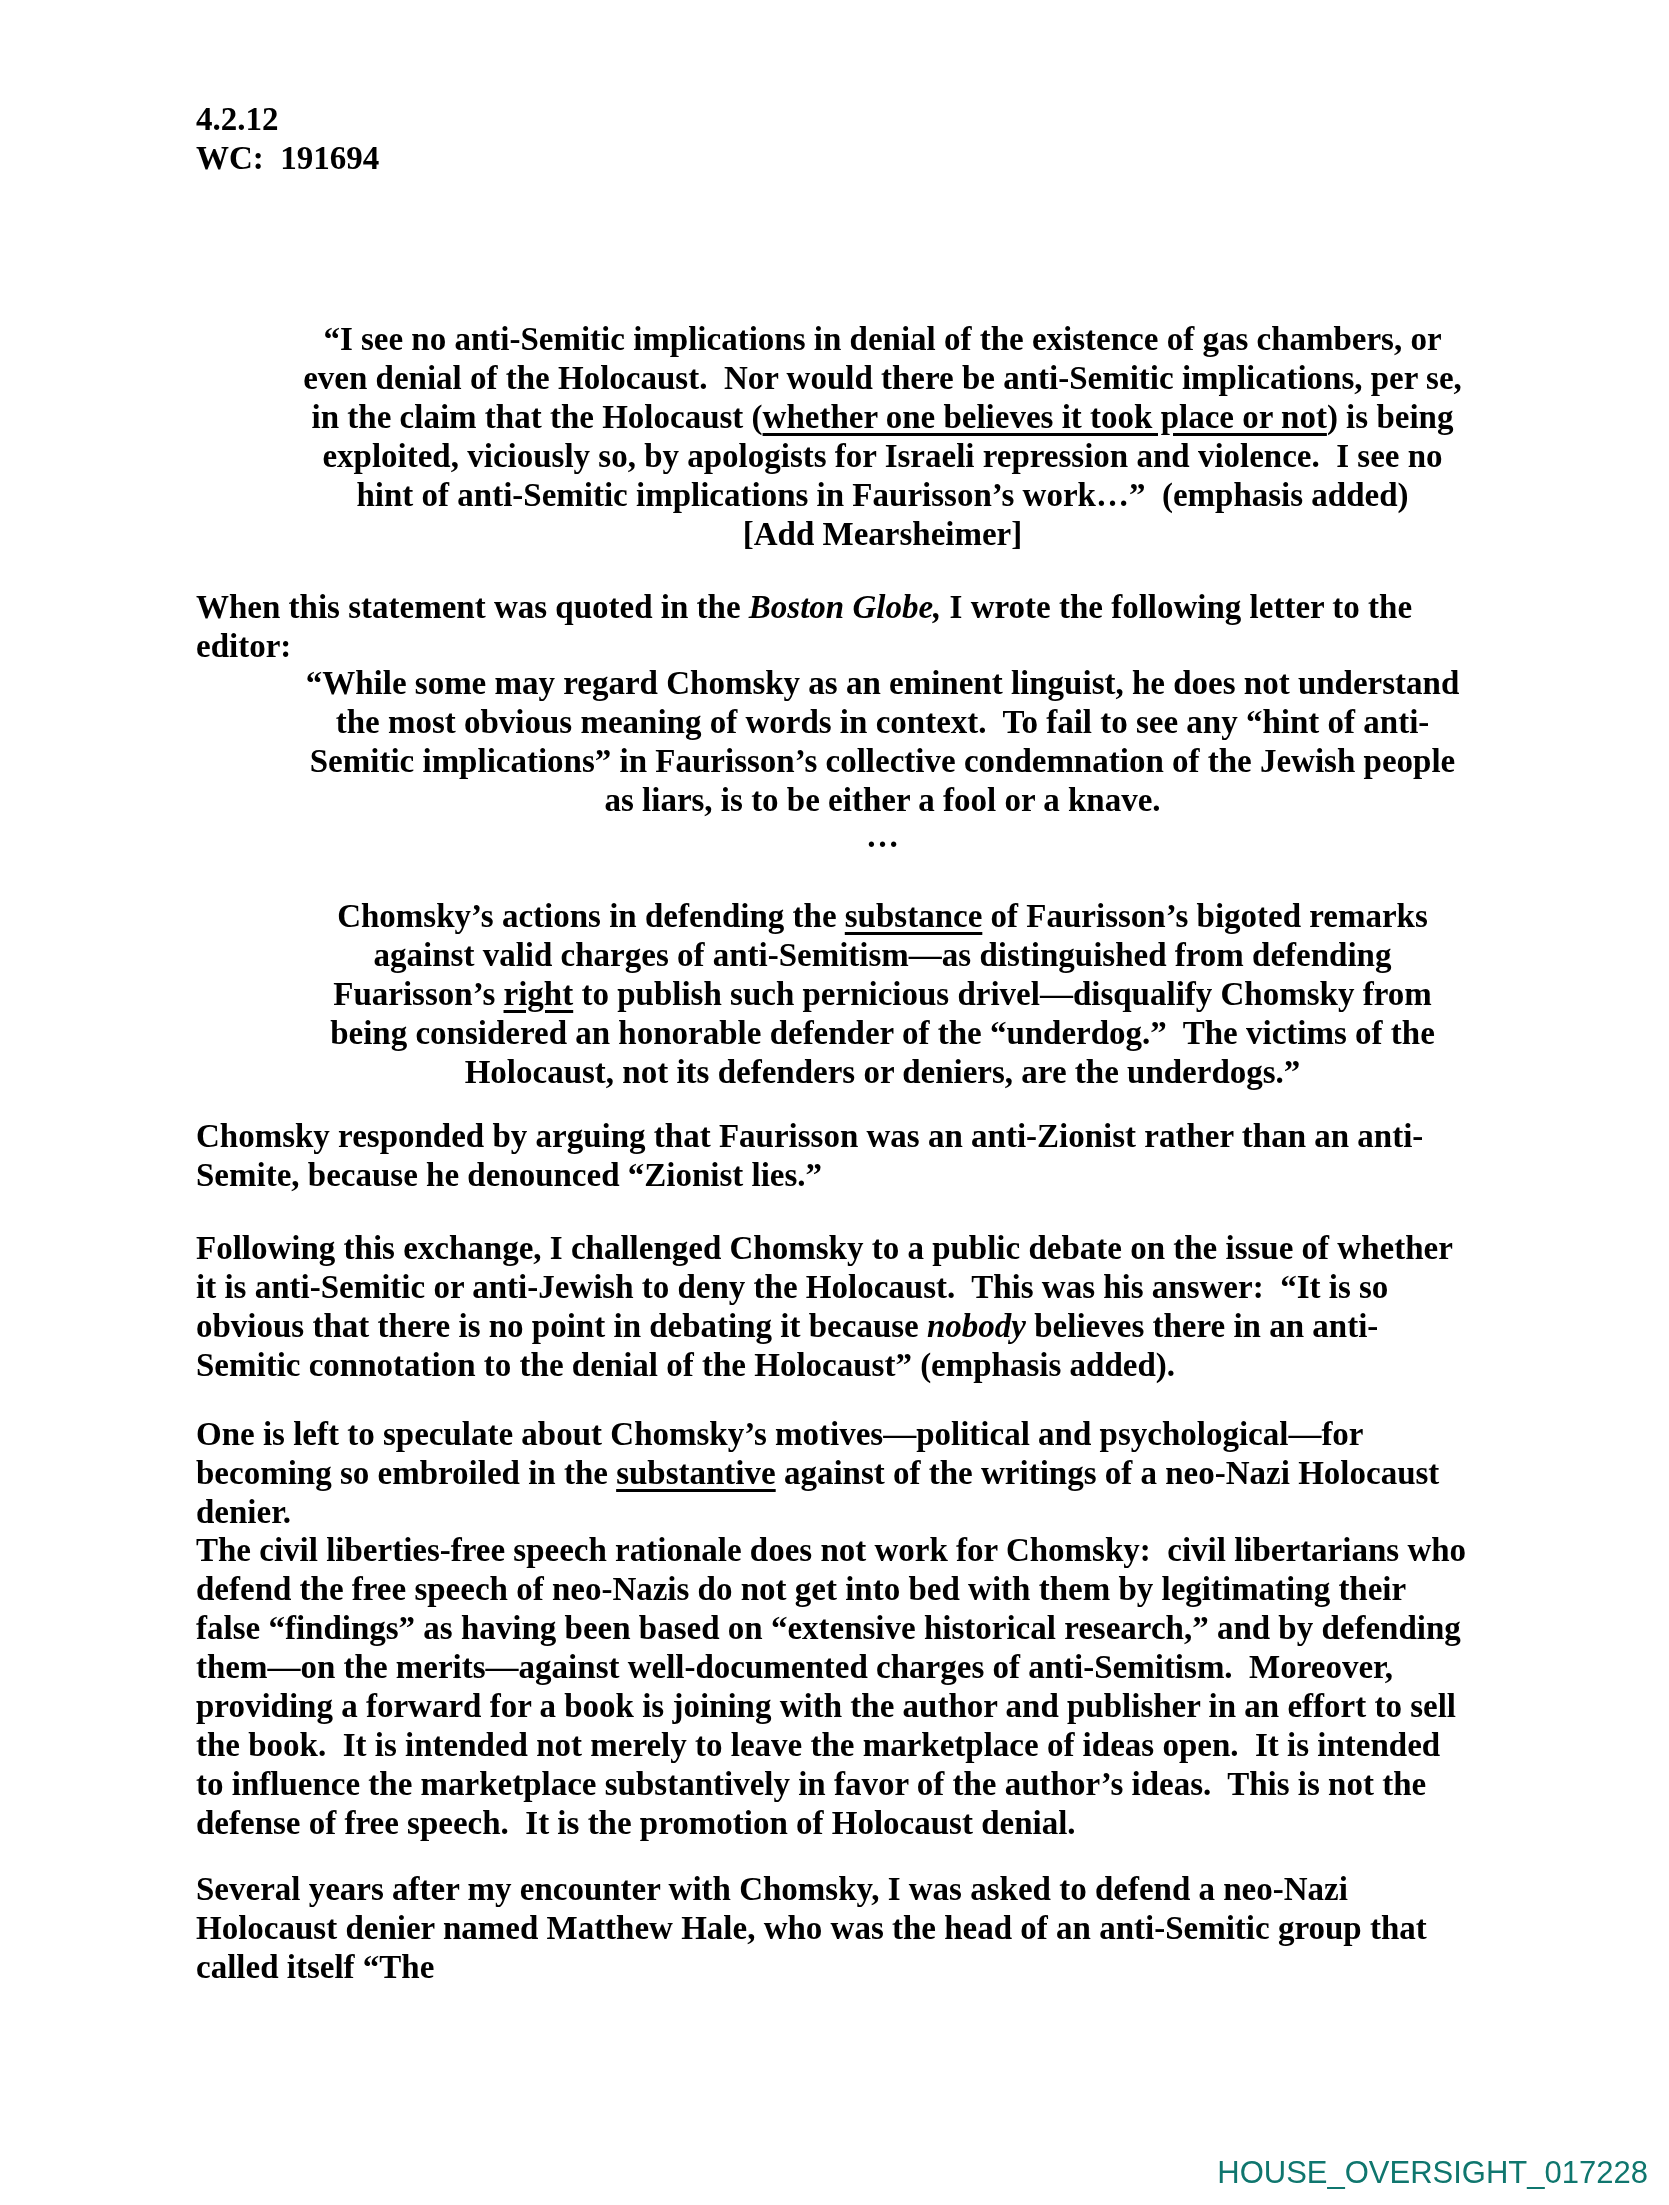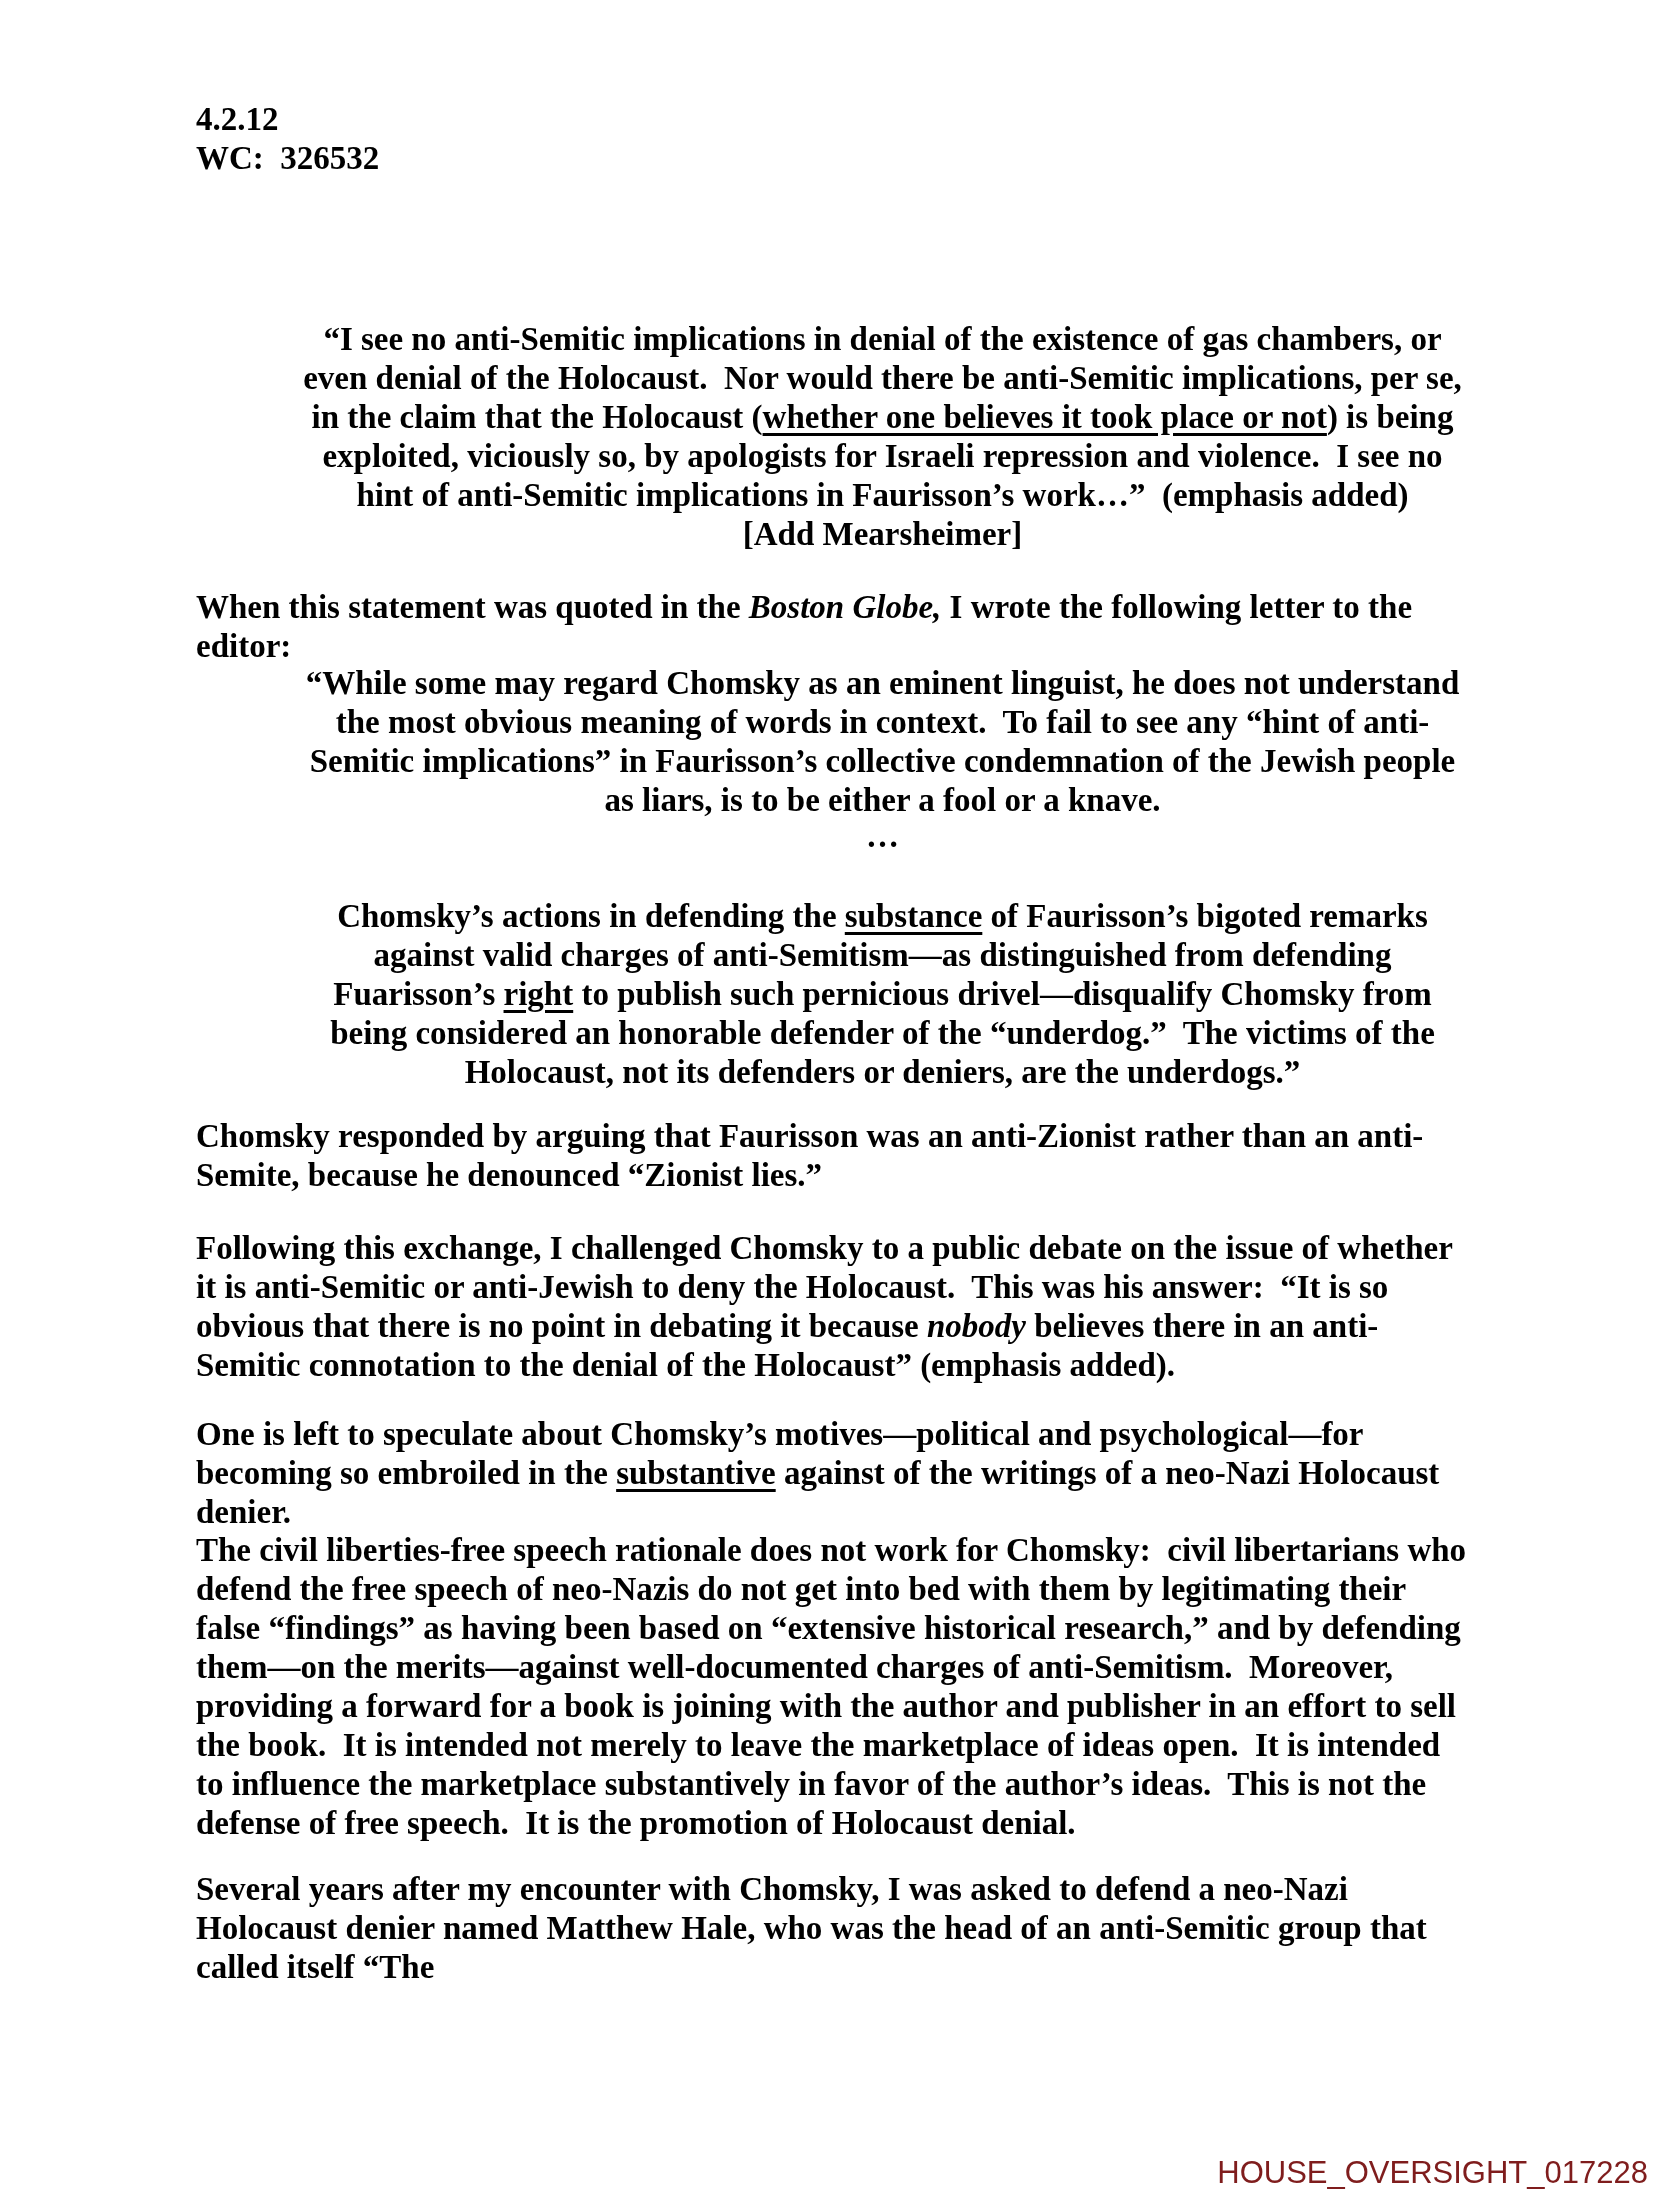--- a/index.html
+++ b/index.html
@@ -50,30 +50,30 @@
     text-align: center;
     white-space: normal;
   }
   .bates {
     position: absolute;
     right: 21px;
     top: 2154px;
     font-family: "Liberation Sans", sans-serif;
     font-size: 31px;
     line-height: 37px;
-    color: #7f1d1d;
+    color: #0f766e;
     white-space: nowrap;
   }
 </style>
 </head>
 <body>
 
 <div class="page">
 
-  <div class="block body-col" style="top:100px"><div>4.2.12</div><div>WC:  326532</div></div>
+  <div class="block body-col" style="top:100px"><div>4.2.12</div><div>WC:  191694</div></div>
 
 
   <div class="block quote-col" style="top:320px"><span>“I see no anti-Semitic implications in denial of the existence of gas chambers, or even denial of the Holocaust.  Nor would there be anti-Semitic implications, per se, in the claim that the Holocaust (</span><span class="u">whether one believes it took place or not</span><span>) is being exploited, viciously so, by apologists for Israeli repression and violence.  I see no hint of anti-Semitic implications in Faurisson’s work…”  (emphasis added)</span><div>[Add Mearsheimer]</div></div>
 
   <p class="block body-col" style="top:588px"><span>When this statement was quoted in the </span><span class="it">Boston Globe,</span><span> I wrote the following letter to the editor:</span></p>
 
   <div class="block quote-col" style="top:664px">“While some may regard Chomsky as an eminent linguist, he does not understand the most obvious meaning of words in context.  To fail to see any “hint of anti-Semitic implications” in Faurisson’s collective condemnation of the Jewish people as liars, is to be either a fool or a knave.</div>
 
   <div class="block quote-col ellipsis-line" style="top:817px">…</div>
 

